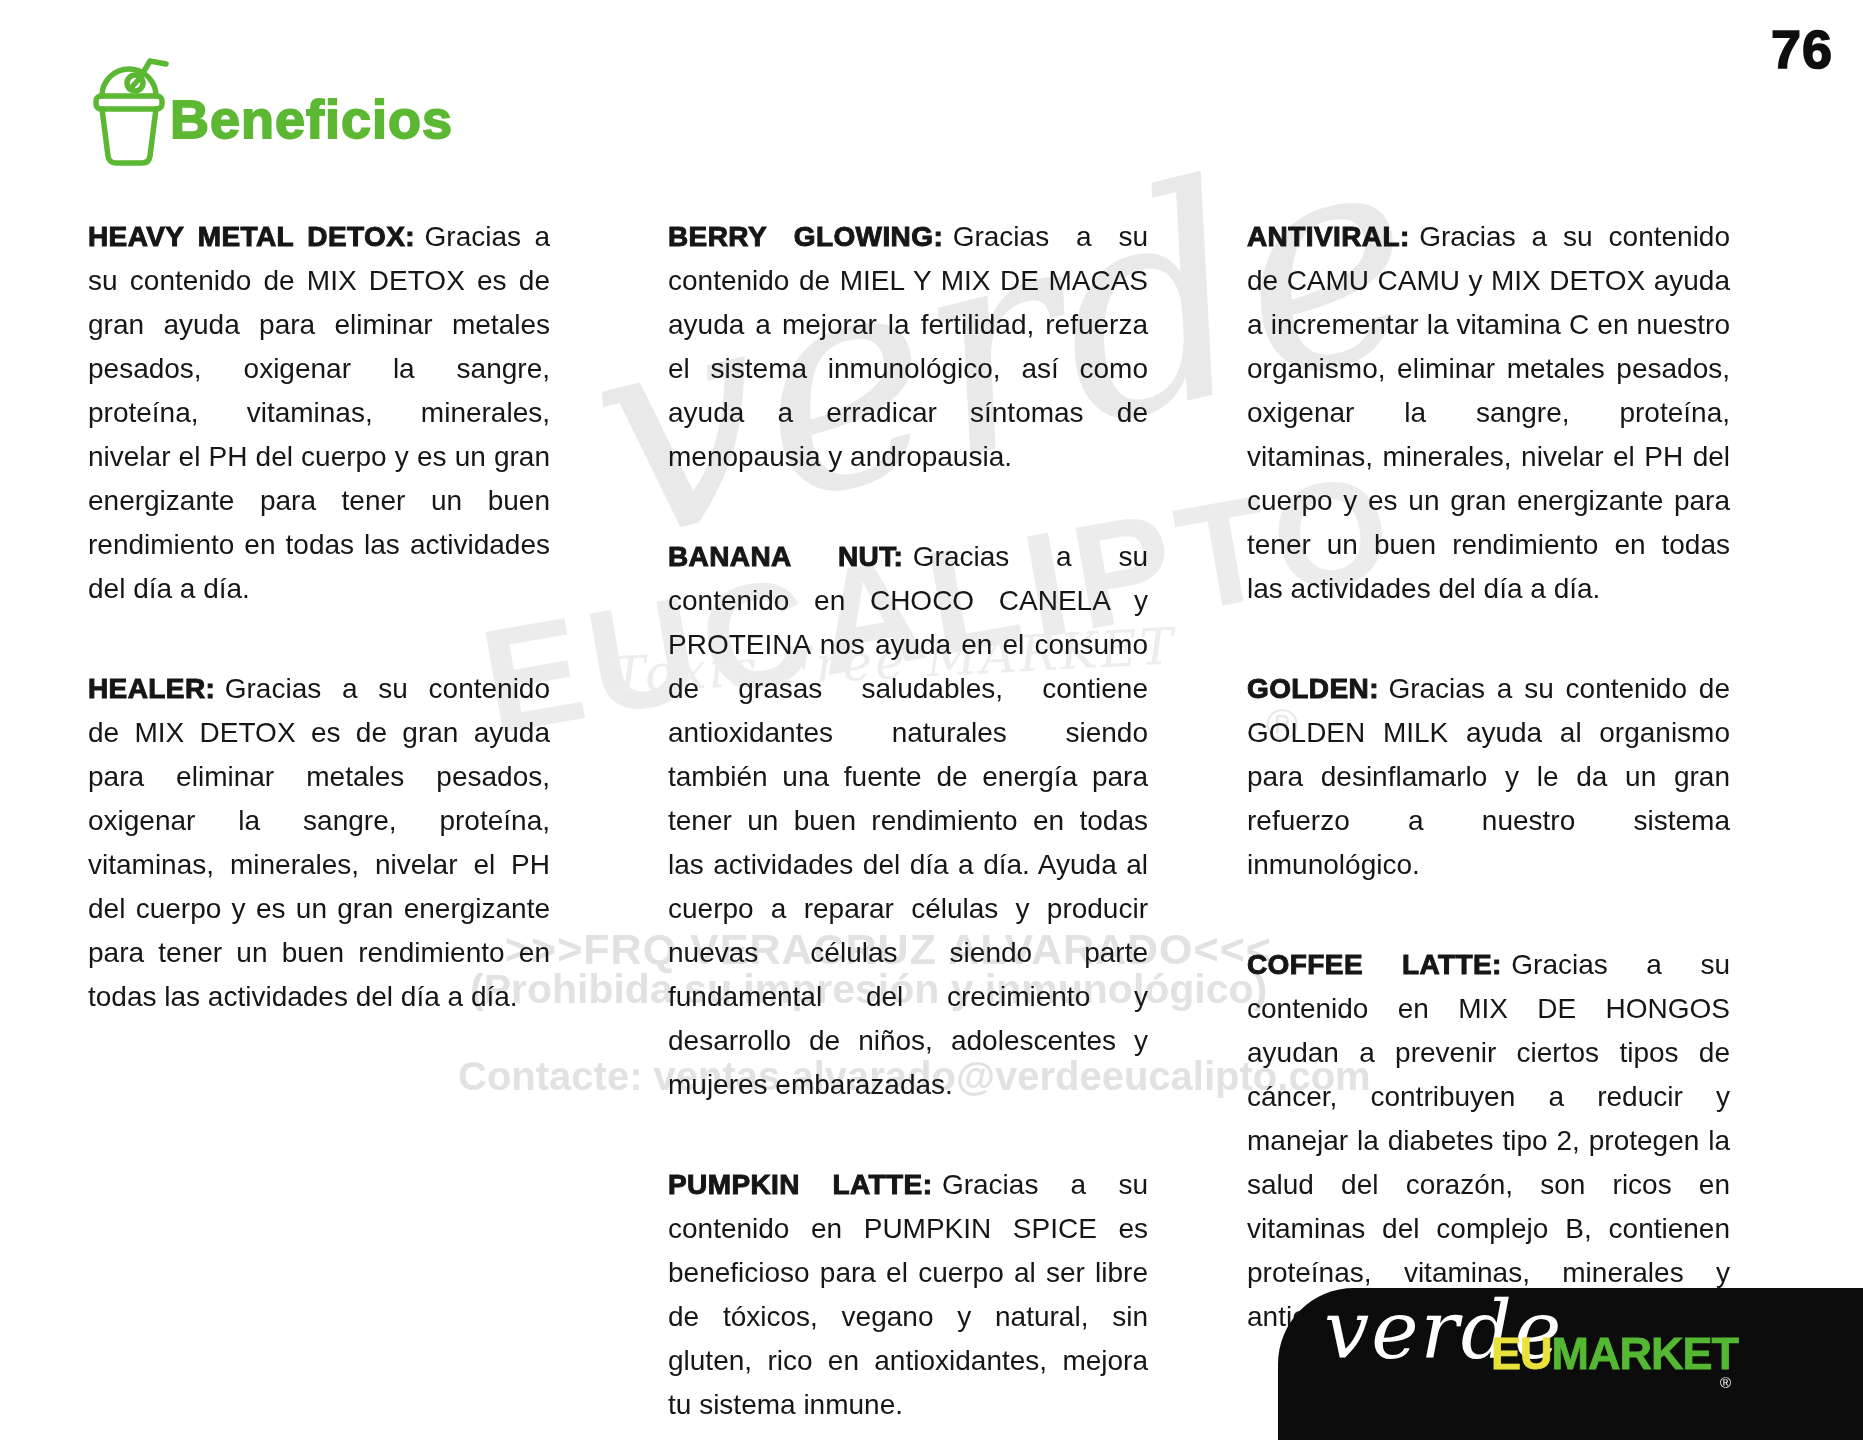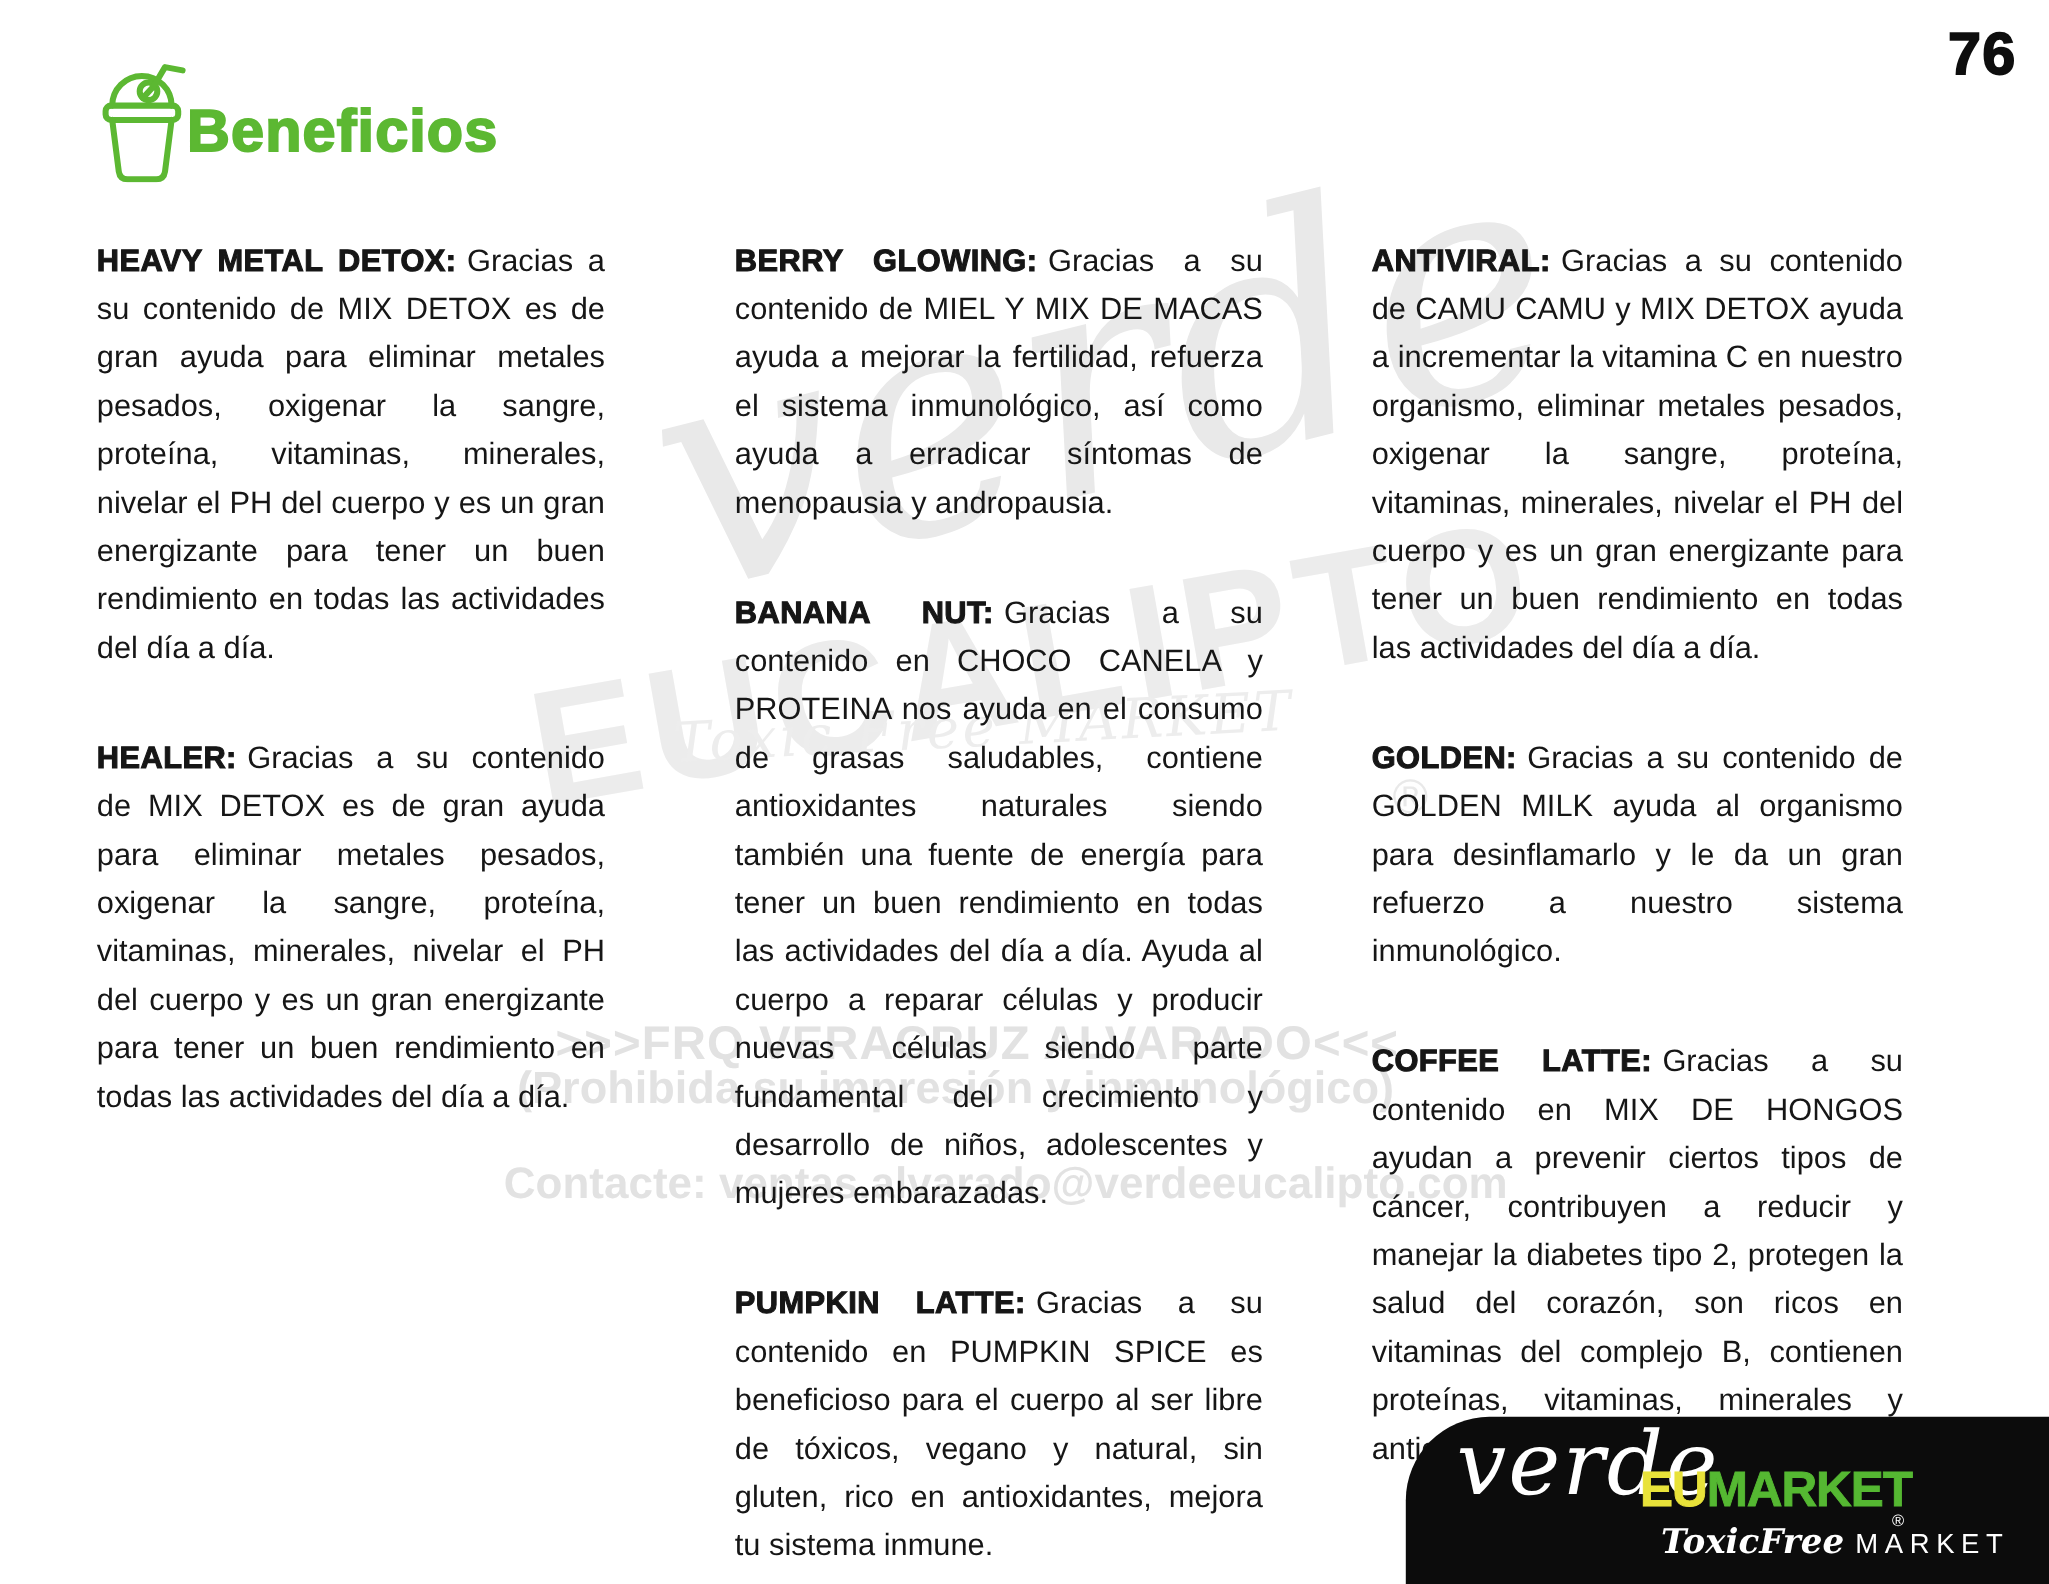--- a/index.html
+++ b/index.html
@@ -127,18 +127,15 @@
       <span class="lead">COFFEE LATTE:</span><span>Gracias a su contenido en MIX DE HONGOS ayudan a prevenir ciertos tipos de cáncer, contribuyen a reducir y manejar la diabetes tipo 2, protegen la salud del corazón, son ricos en vitaminas del complejo B, contienen proteínas, vitaminas, minerales y antioxidantes.</span>
     </p>
   </div>
 
   <div class="logo-box">
     <div class="logo-verde">verde</div>
     <div class="logo-block">
       <span class="logo-eu">EU</span><span class="logo-calipto">MARKET</span>
     </div>
     <div class="logo-reg">®</div>
-    <div class="logo-tagline">
-      <span class="logo-toxic">ToxicFree</span><span class="logo-market">MARKET</span>
-    </div>
   </div>
 
 </div>
 
 </body></html>

